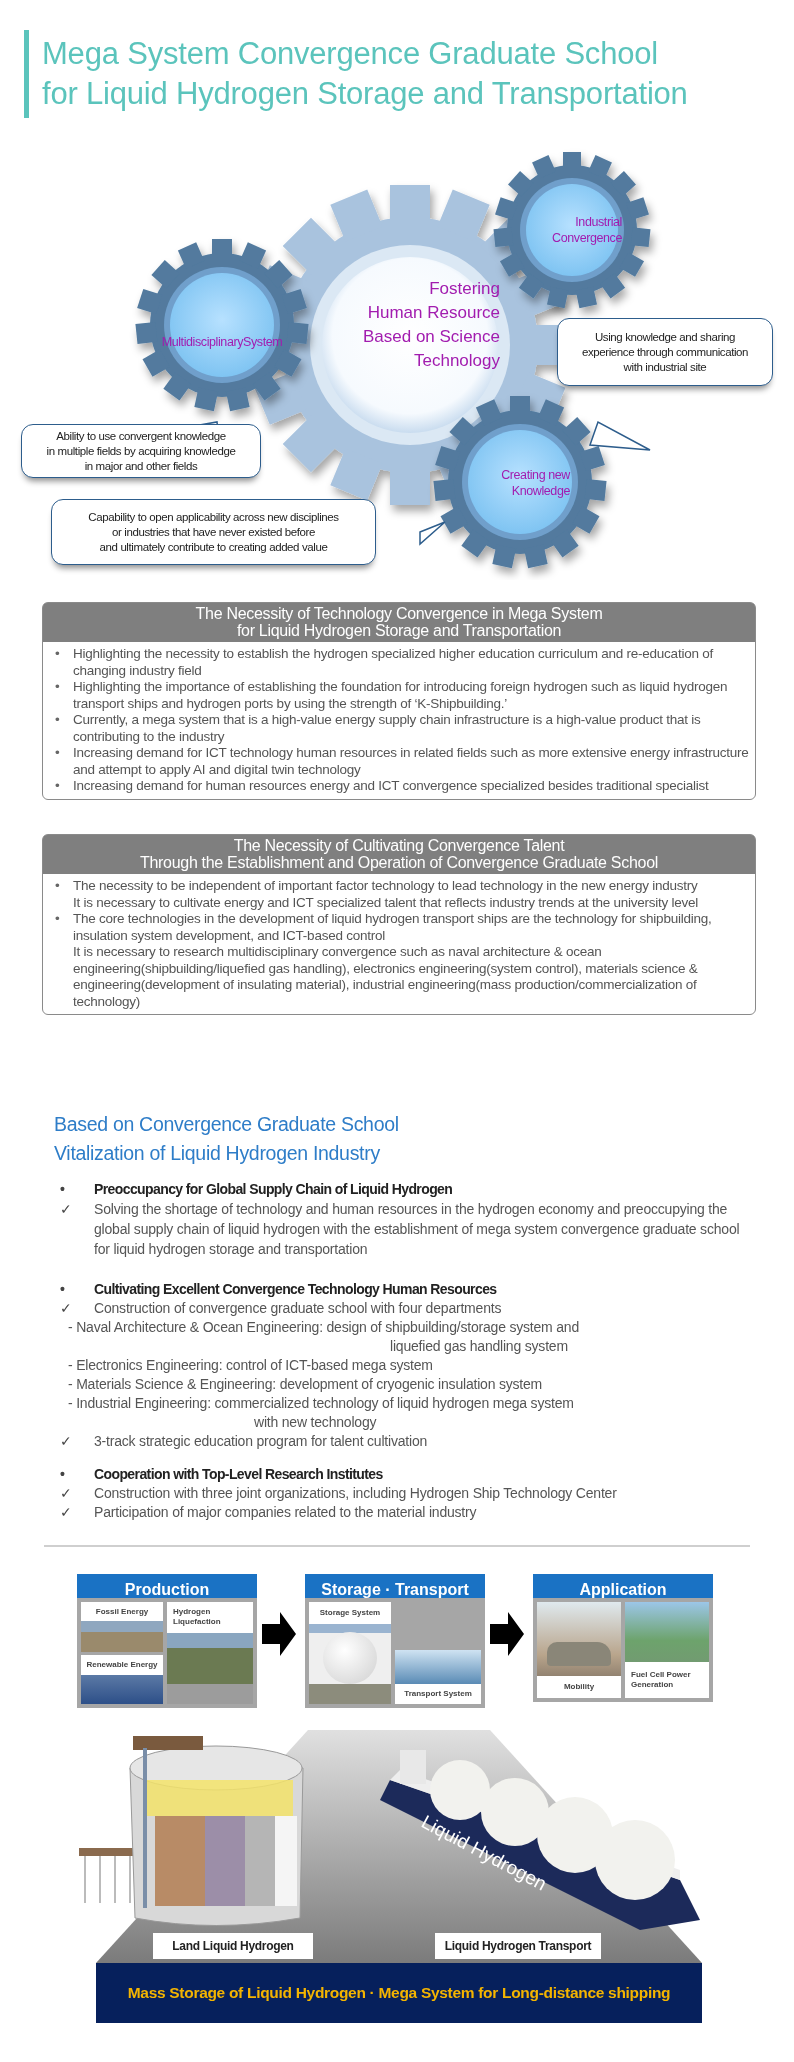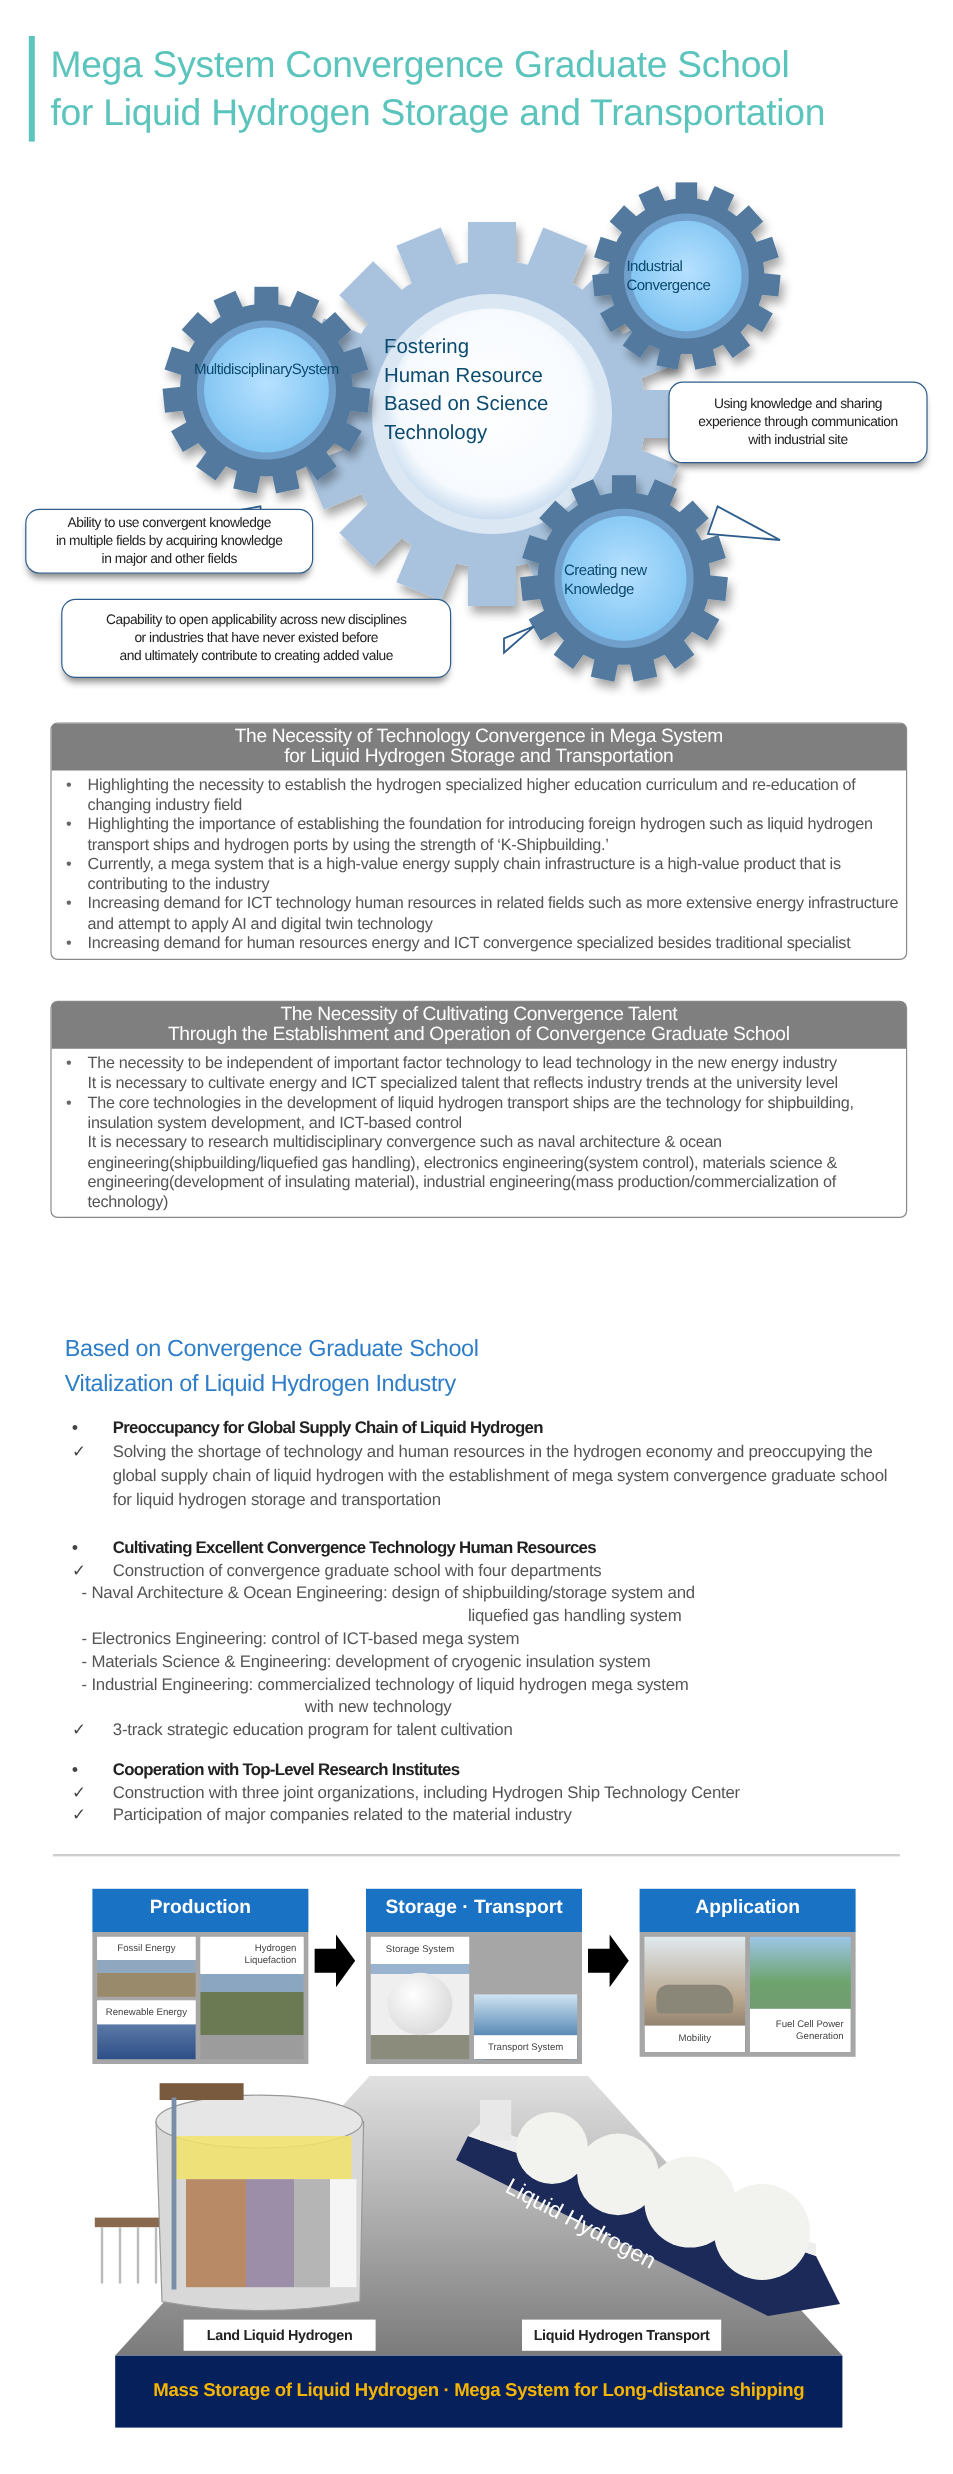--- a/index.html
+++ b/index.html
@@ -2,21 +2,21 @@
 <html><head>
 <meta charset="utf-8">
 <style>
   * { box-sizing: border-box; margin: 0; padding: 0; }
   body { width: 794px; height: 2062px; background: #ffffff; font-family: "Liberation Sans", sans-serif; position: relative; overflow: hidden; color: #555; }
   .abs { position: absolute; }
 
   
   .title-bar { left: 24px; top: 30px; width: 5px; height: 88px; background: #5bc4bc; }
   .title { left: 42px; top: 34px; color: #5bc4bc; font-size: 31px; line-height: 40px; letter-spacing: -0.2px; }
-  .gear-label { position: absolute; display: flex; align-items: flex-start; justify-content: center; text-align: center; color: #0c4a6e; }
+  .gear-label { position: absolute; display: flex; align-items: flex-end; justify-content: center; text-align: center; color: #a21caf; }
   .callout { background: #fff; border: 1.5px solid #2d5d8c; border-radius: 12px; text-align: center; color: #222; font-size: 11.5px; line-height: 15px; box-shadow: 0 6px 6px -3px rgba(0,0,0,0.45); display: flex; align-items: center; justify-content: center; padding: 4px 8px; letter-spacing: -0.4px; }
 
   
   .nbox { left: 42px; width: 714px; border: 1.5px solid #8a8a8a; border-radius: 6px; background: #fff; }
   .nbox-head { background: #7f7f7f; color: #fff; text-align: center; font-size: 16px; line-height: 17px; padding: 2px 0 3px; border-radius: 4px 4px 0 0; letter-spacing: -0.3px; }
   .nbox ul { list-style: none; padding: 4px 6px 4px 10px; }
   .nbox li { position: relative; padding-left: 20px; font-size: 13.5px; line-height: 16.5px; color: #555; letter-spacing: -0.25px; }
   .nbox li::before { content: "•"; position: absolute; left: 2px; top: 0; color: #666; }
   .nbox li .sub { display: block; }
 
@@ -24,24 +24,24 @@
   .vital-title { left: 54px; top: 1110px; color: #2e7dc8; font-size: 19.5px; line-height: 29px; letter-spacing: -0.3px; }
   .vlist { left: 58px; width: 700px; font-size: 14px; line-height: 19px; color: #555; letter-spacing: -0.2px; }
   .vrow { position: relative; padding-left: 36px; }
   .vrow .mk { position: absolute; left: 2px; top: 0; color: #444; }
   .vrow.head { color: #222; font-weight: bold; letter-spacing: -0.6px; }
   .vrow.dash { padding-left: 10px; }
   .vrow .cont { display: block; }
   .divider { left: 44px; top: 1545px; width: 706px; height: 2px; background: #cfcfcf; }
 
   
-  .stage-head { background: #1a72c4; color: #fff; font-weight: bold; font-size: 16px; text-align: center; line-height: 32px; height: 36px; }
+  .stage-head { background: #1a72c4; color: #fff; font-weight: bold; font-size: 16px; text-align: center; line-height: 32px; height: 24px; }
   .stage-body { background: #a6a6a6; padding: 4px; display: flex; gap: 4px; }
   .img { position: relative; overflow: hidden; }
-  .img-cap { background: #fff; color: #444; font-size: 8px; text-align: right; line-height: 10px; display: flex; align-items: center; justify-content: center; }
+  .img-cap { background: #fff; color: #444; font-size: 8px; text-align: left; line-height: 10px; display: flex; align-items: center; justify-content: center; font-weight: bold; }
   .navy-band { left: 96px; top: 1963px; width: 606px; height: 60px; background: #06205c; color: #f4b400; font-weight: bold; font-size: 15.5px; display: flex; align-items: center; justify-content: center; letter-spacing: -0.3px; }
   .label-box { background: #fff; color: #222; font-size: 12px; font-weight: bold; text-align: center; line-height: 26px; height: 26px; letter-spacing: -0.3px; }
 </style>
 </head>
 <body>
 
 <div class="abs title-bar"></div>
 <div class="abs title">
   <div>Mega System Convergence Graduate School</div>
   <div>for Liquid Hydrogen Storage and Transportation</div>

